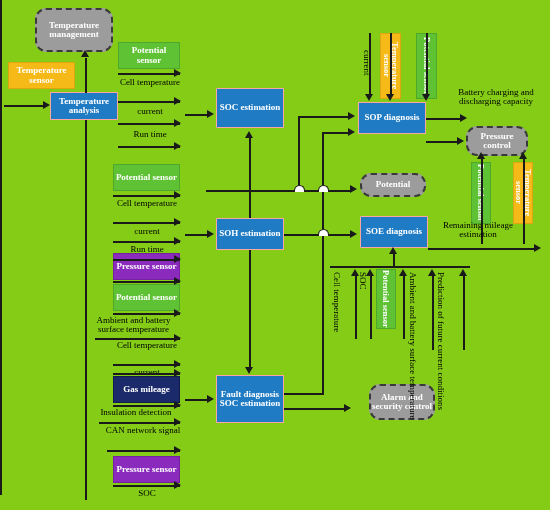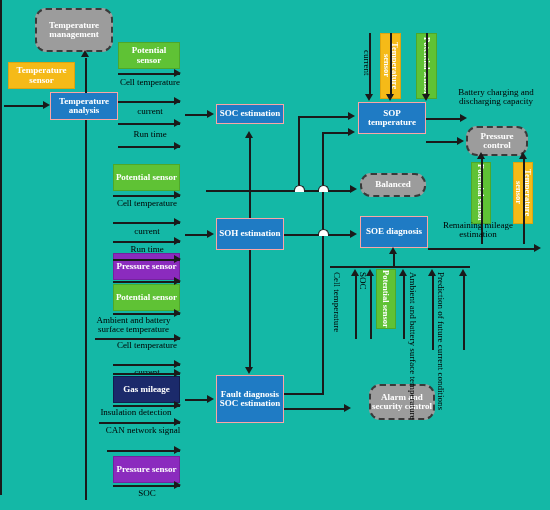--- a/index.html
+++ b/index.html
@@ -1,18 +1,18 @@
 <!DOCTYPE html>
 <html><head>
 <meta charset="utf-8">
 <title>Battery Management System Block Diagram</title>
 <style>
   html,body{margin:0;padding:0;background:#ffffff;}
   body{font-family:"Liberation Serif", serif;}
-  #canvas{position:relative;width:550px;height:510px;background:#14b8a6;overflow:hidden;}
+  #canvas{position:relative;width:550px;height:510px;background:#84cc16;overflow:hidden;}
 
   .node{position:absolute;box-sizing:border-box;display:flex;align-items:center;
         justify-content:center;text-align:center;font-weight:bold;line-height:1.05;
         font-family:"Liberation Serif", serif;}
 
   
   .blue{background:#1F7BC4;color:#ffffff;border:1px solid #fca5a5;}
   .green{background:#5FC235;color:#ffffff;border:1px solid #4ea82a;}
   .amber{background:#F5BA18;color:#ffffff;border:1px solid #dda511;}
   .purple{background:#8B2BBE;color:#ffffff;border:1px solid #75219f;}
@@ -59,29 +59,29 @@
   <div class="node green" style="left:113px;top:164px;width:67px;height:27px;font-size:9px;">Potential sensor</div>
 
   <div class="node purple" style="left:113px;top:253px;width:67px;height:27px;font-size:9px;">Pressure sensor</div>
 
   <div class="node green" style="left:113px;top:284px;width:67px;height:27px;font-size:9px;">Potential sensor</div>
 
   <div class="node navy" style="left:113px;top:376px;width:67px;height:27px;font-size:9px;">Gas mileage</div>
 
   <div class="node purple" style="left:113px;top:456px;width:67px;height:27px;font-size:9px;">Pressure sensor</div>
 
-  <div class="node blue" style="left:216px;top:104px;width:68px;height:20px;font-size:9px;">SOC estimation</div>
+  <div class="node blue" style="left:216px;top:88px;width:68px;height:40px;font-size:9px;">SOC estimation</div>
 
   <div class="node blue" style="left:216px;top:218px;width:68px;height:32px;font-size:9px;">SOH estimation</div>
 
   <div class="node blue" style="left:216px;top:375px;width:68px;height:48px;font-size:9px;">Fault diagnosis SOC estimation</div>
 
-  <div class="node blue" style="left:358px;top:102px;width:68px;height:32px;font-size:9px;">SOP temperature</div>
-
-  <div class="node grayrnd" style="left:360px;top:173px;width:66px;height:24px;font-size:9px;">Balanced</div>
+  <div class="node blue" style="left:358px;top:102px;width:68px;height:32px;font-size:9px;">SOP diagnosis</div>
+
+  <div class="node grayrnd" style="left:360px;top:173px;width:66px;height:24px;font-size:9px;">Potential</div>
 
   <div class="node blue" style="left:360px;top:216px;width:68px;height:32px;font-size:9px;">SOE diagnosis</div>
 
   <div class="node grayrnd" style="left:353px;top:384px;width:66px;height:36px;font-size:9px;margin-left:16px;">Alarm and security control</div>
 
   <div class="node grayrnd" style="left:466px;top:126px;width:62px;height:30px;font-size:9px;">Pressure control</div>
 
   <div class="node amber vert" style="left:380px;top:33px;width:21px;height:66px;font-size:8.5px;">Temperature sensor</div>
 
   <div class="node green vert" style="left:416px;top:33px;width:21px;height:66px;font-size:8.5px;">Potential sensor</div>

